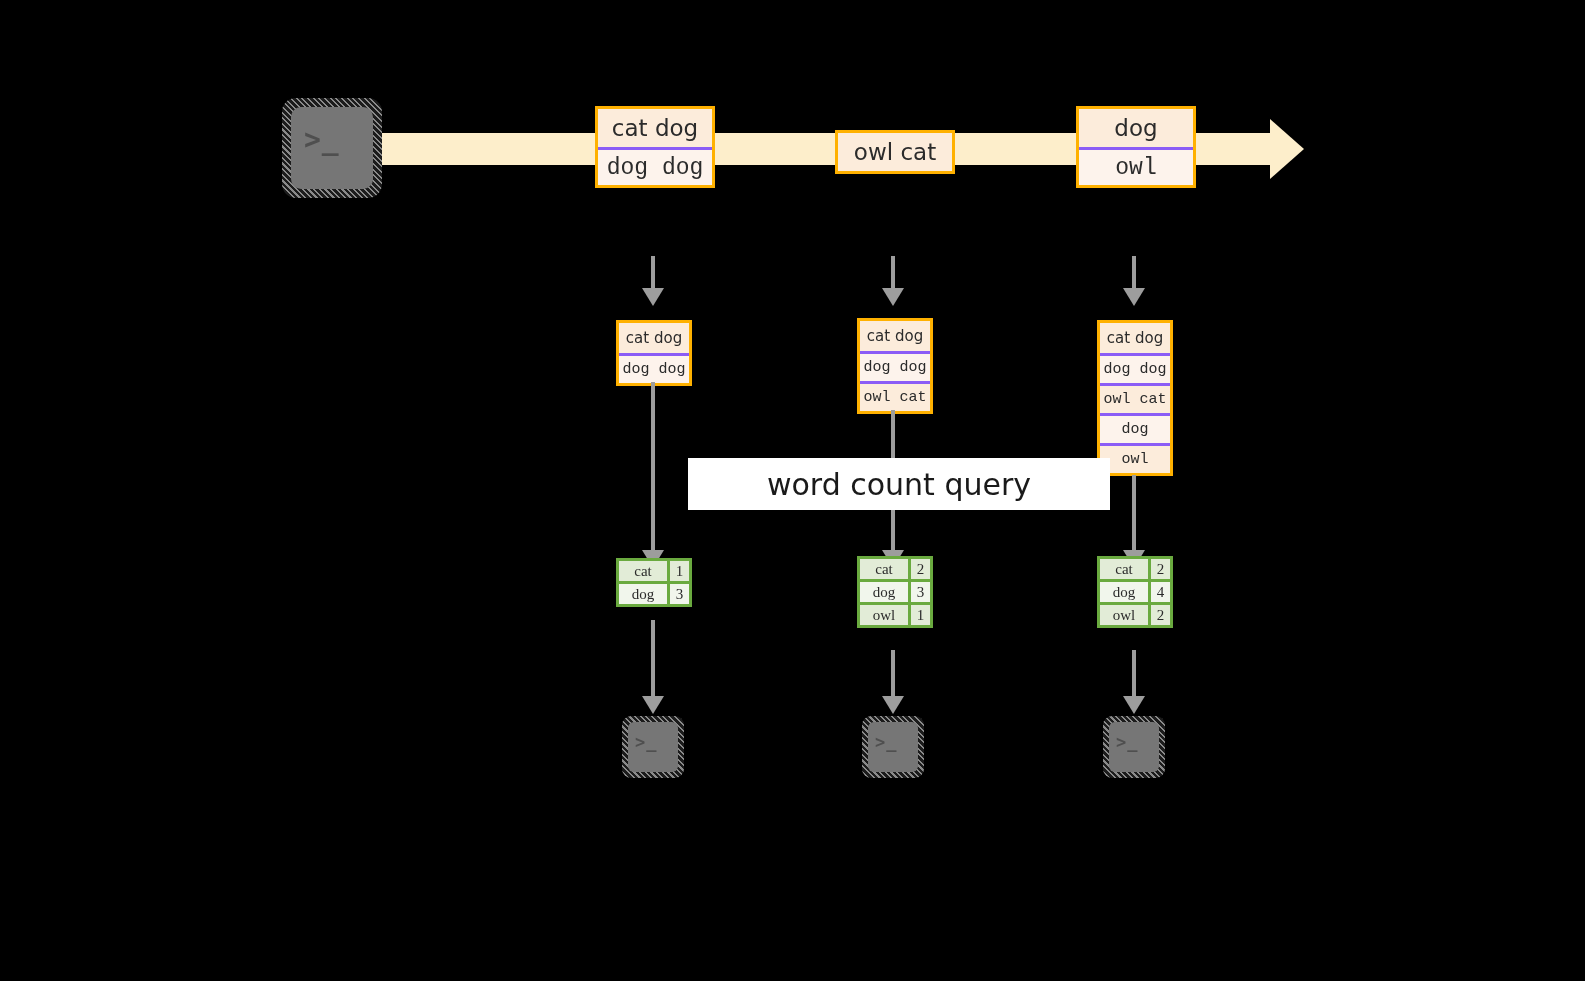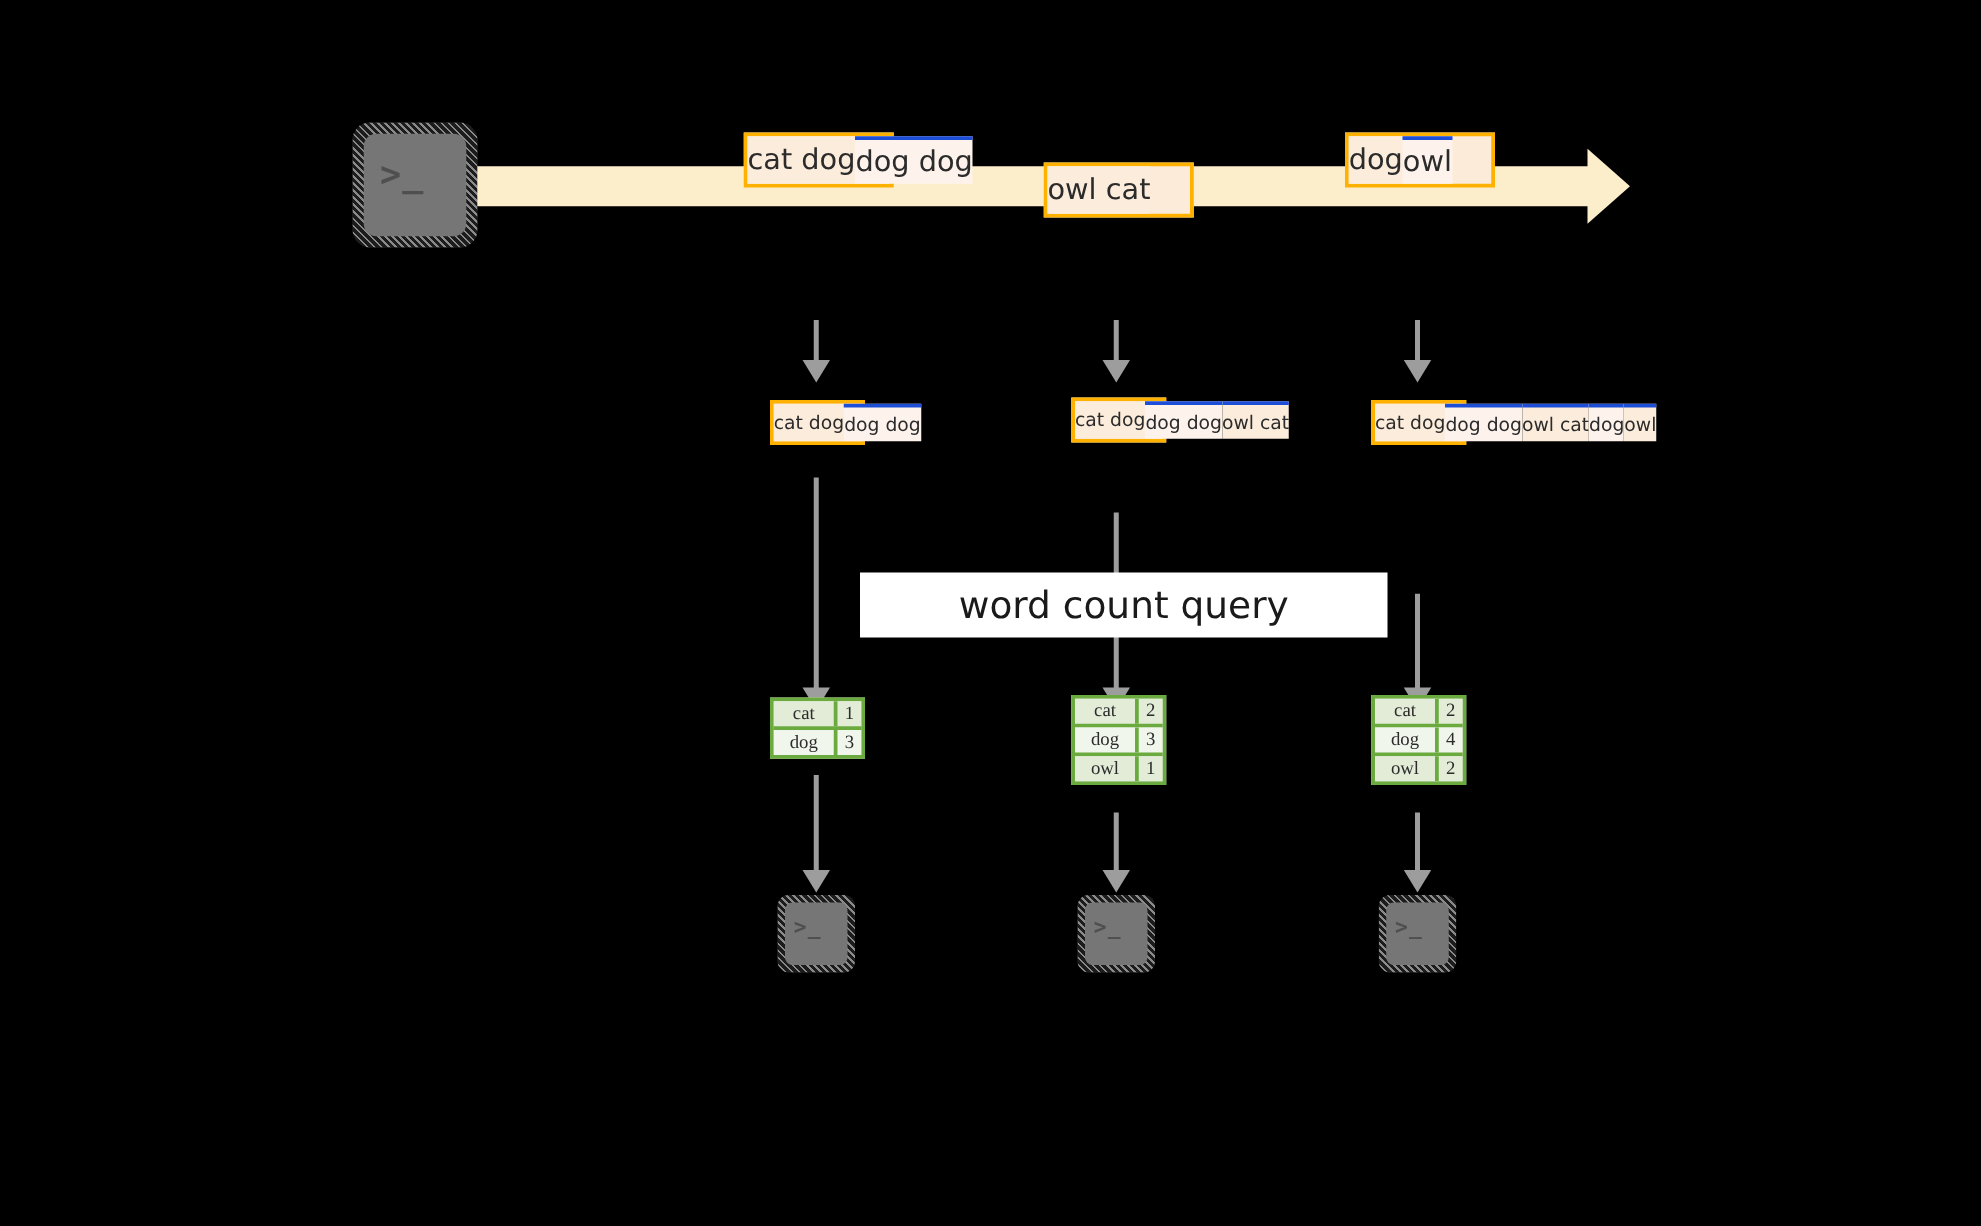--- a/index.html
+++ b/index.html
@@ -66,32 +66,33 @@
     border-left: 34px solid #fdeecb;
   }
 
   
   .rec {
     position: absolute;
     box-sizing: border-box;
     border: 3px solid #ffb100;
     background: #fcebd9;
     display: flex;
+    flex-direction: column;
   }
   .rec .row {
     box-sizing: border-box;
     display: flex;
     align-items: center;
     justify-content: center;
     color: #2b2b2b;
     white-space: nowrap;
     background: #fcecdb;
   }
   .rec .row.alt { background: #fdf3ec; }
-  .rec .row + .row { border-top: 3px solid #1d4ed8; }
+  .rec .row + .row { border-top: 3px solid #8b5cf6; font-family: Liberation Mono, monospace; }
 
   
   .rec.big { width: 120px; }
   .rec.big .row { height: 38px; font-size: 23px; }
 
   
   .rec.sm { width: 76px; }
   .rec.sm .row { height: 30px; font-size: 15px; }
 
   

